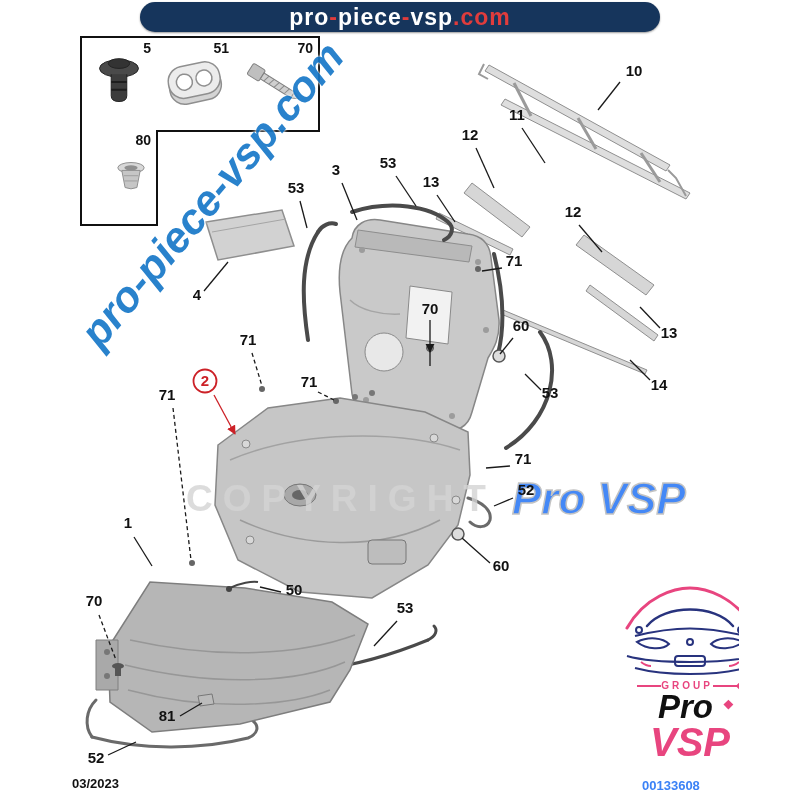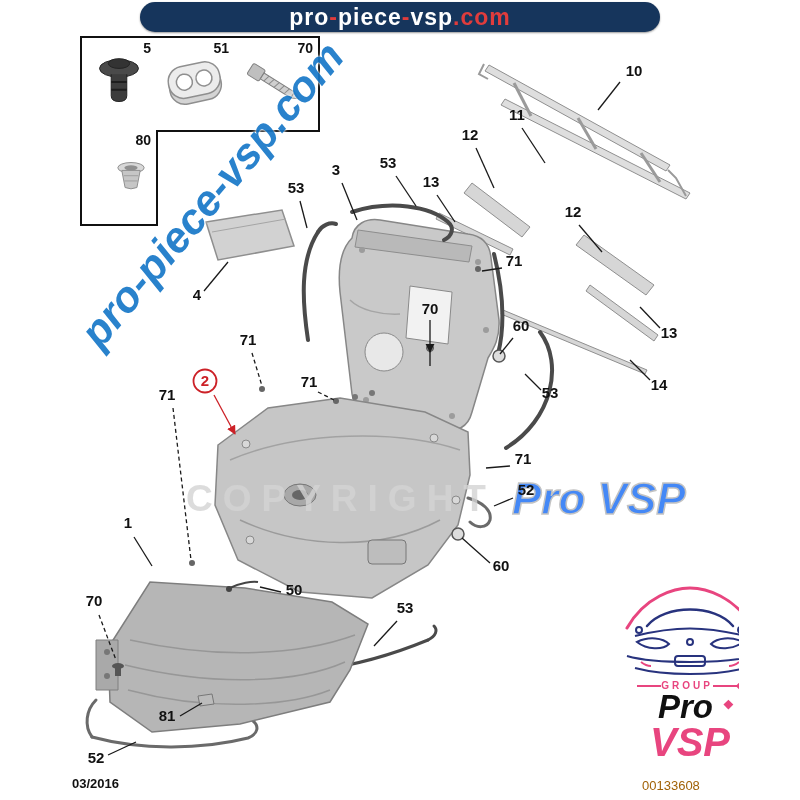--- a/index.html
+++ b/index.html
@@ -45,21 +45,21 @@
   .group-row{display:flex;align-items:center;justify-content:center;
              color:#e8457f;font-size:10px;font-weight:bold;letter-spacing:3px;margin-top:0px;}
   .group-row .bar{height:2px;background:#e8457f;flex:0 0 24px;}
   .group-row .dmd{width:6px;height:6px;background:#e8457f;transform:rotate(45deg);}
   .pro{text-align:center;font-size:33px;font-weight:bold;font-style:italic;color:#101010;line-height:.95;}
   .pro .dmd2{display:inline-block;width:7px;height:7px;background:#e8457f;transform:rotate(45deg) translateY(-14px);margin-left:2px;}
   .vsp{text-align:center;font-size:40px;font-weight:bold;font-style:italic;color:#e8457f;line-height:1;}
 
   
   .footer-date{position:absolute;left:72px;top:776px;font-weight:bold;font-size:13px;color:#111;z-index:20;}
-  .footer-ref{position:absolute;left:642px;top:778px;font-weight:normal;font-size:13px;color:#a16207;z-index:20;}
+  .footer-ref{position:absolute;left:642px;top:778px;font-weight:bold;font-size:13px;color:#3b82f6;z-index:20;}
 </style>
 </head>
 <body>
 
 <div class="stage">
 
   <div class="banner">
     <span id="site-title"><span style="color: rgb(255, 255, 255);">pro</span><span style="color: rgb(224, 60, 60);">-</span><span style="color: rgb(255, 255, 255);">piece</span><span style="color: rgb(224, 60, 60);">-</span><span style="color: rgb(255, 255, 255);">vsp</span><span style="color: rgb(224, 60, 60);">.com</span></span>
   </div>
 
@@ -299,16 +299,16 @@
     <div class="group-row">
       <span class="bar"></span>
       <span>GROUP</span>
       <span class="bar"></span>
       <span class="dmd"></span>
     </div>
     <div class="pro"><span>Pro</span><span class="dmd2"></span></div>
     <div class="vsp">VSP</div>
   </div>
 
-  <div class="footer-date">03/2016</div>
+  <div class="footer-date">03/2023</div>
   <div class="footer-ref">00133608</div>
 
 </div>
 
 </body></html>

